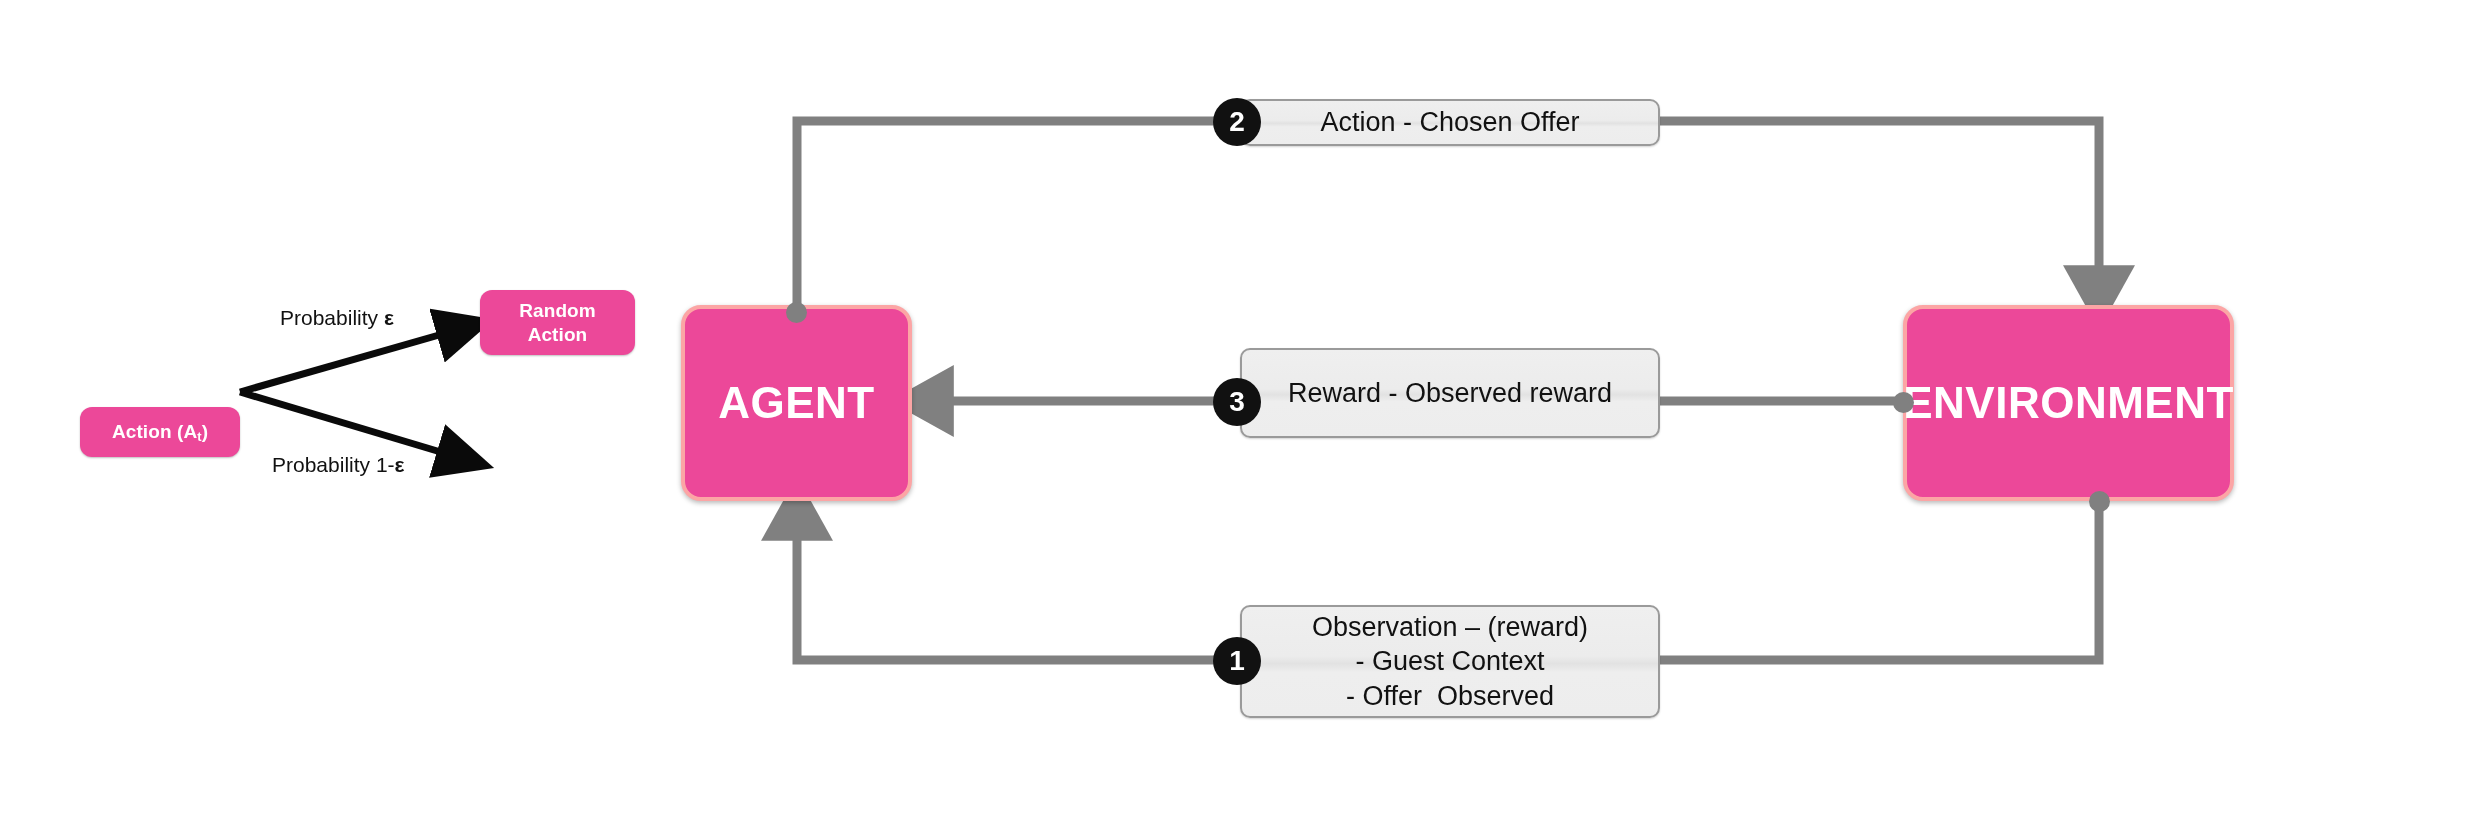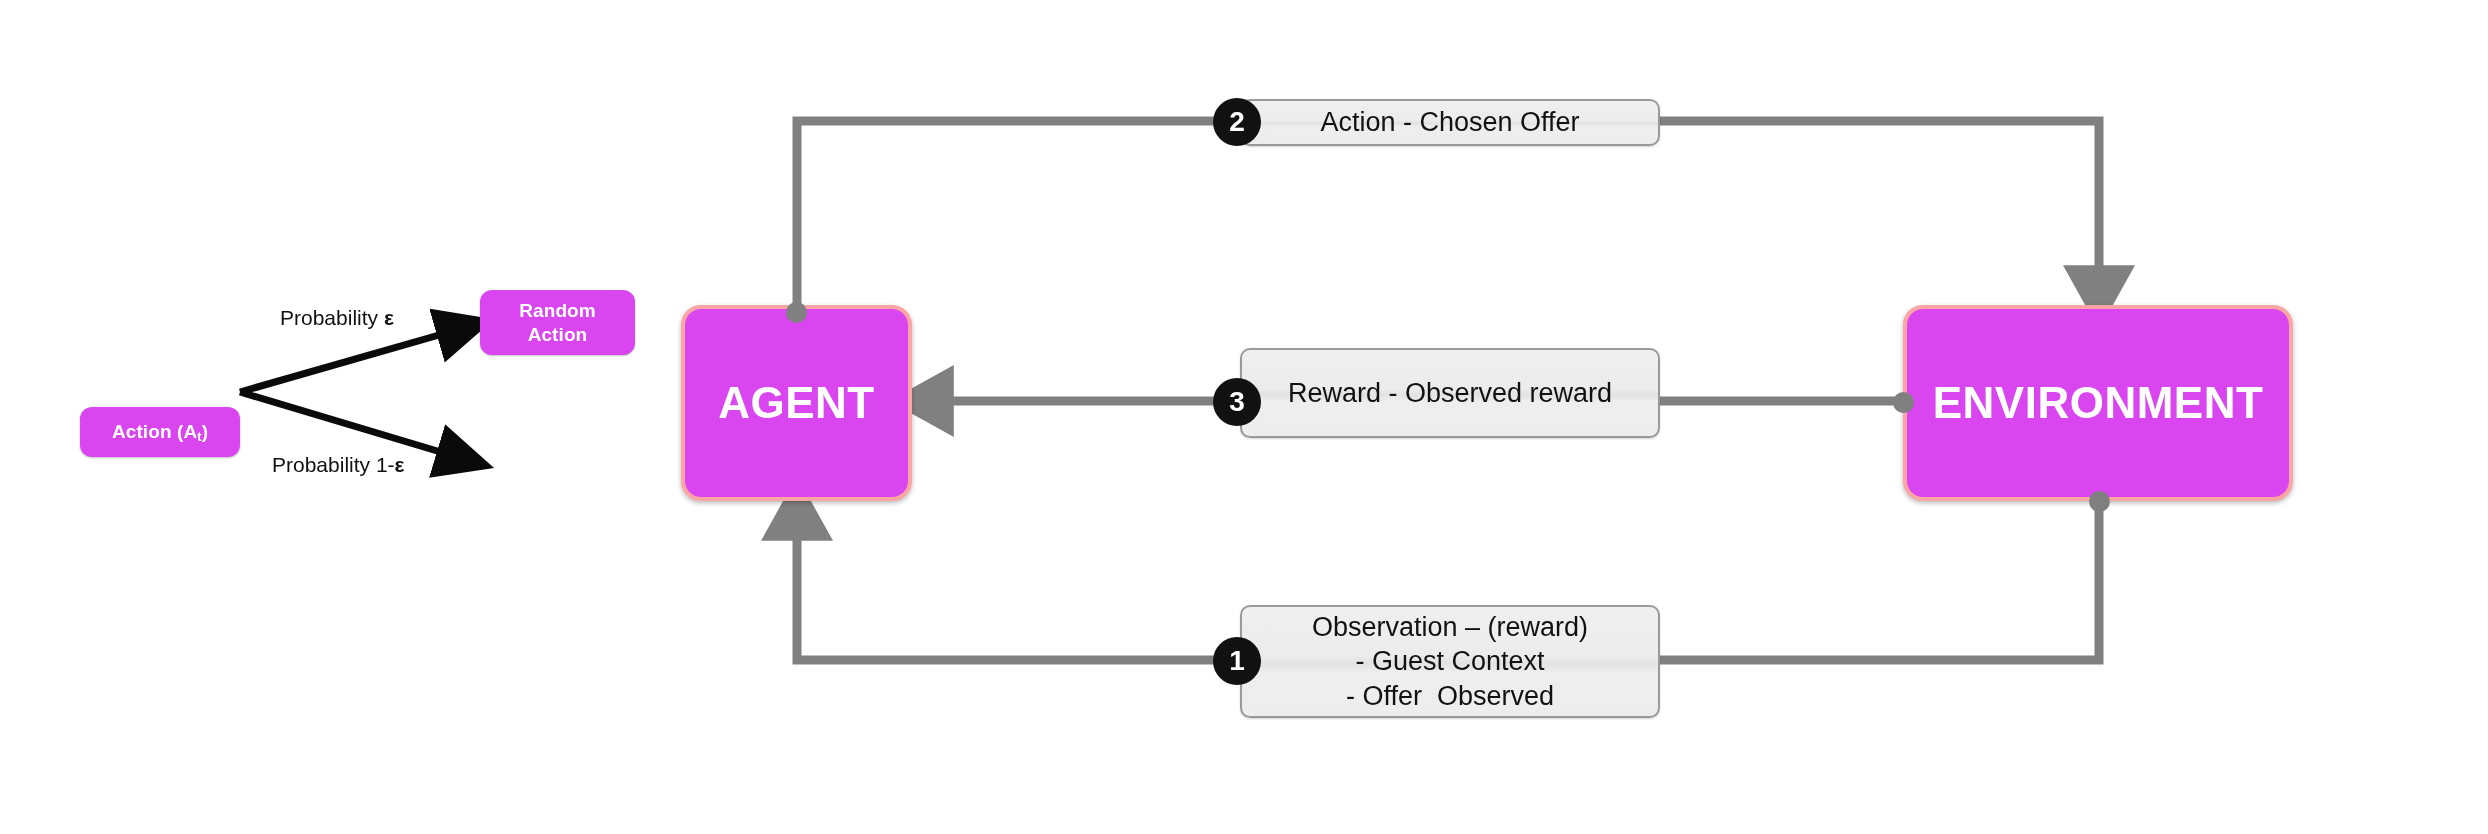--- a/index.html
+++ b/index.html
@@ -24,21 +24,21 @@
     left: 0;
     top: 0;
     width: 2488px;
     height: 834px;
     pointer-events: none;
   }
 
   
   .red-node {
     position: absolute;
-    background: #d946ef;
+    background: #ec4899;
     color: #ffffff;
     display: flex;
     align-items: center;
     justify-content: center;
     text-align: center;
     box-sizing: border-box;
     font-weight: 700;
     line-height: 1.22;
   }
   .red-node.small {
@@ -152,21 +152,21 @@
       <span>Random</span><br>
       <span>Action</span>
     </span>
   </div>
 
 
   <div class="red-node big" style="left:681px; top:305px; width:231px; height:196px;">
     <span>AGENT</span>
   </div>
 
-  <div class="red-node big" style="left:1903px; top:305px; width:390px; height:196px;">
+  <div class="red-node big" style="left:1903px; top:305px; width:331px; height:196px;">
     <span>ENVIRONMENT</span>
   </div>
 
   <div class="handle" style="left:786px; top:302px;"></div>
   <div class="handle" style="left:1893px; top:392px;"></div>
   <div class="handle" style="left:2089px; top:491px;"></div>
 
   <div class="badge" style="left:1213px; top:98px;">
     <span>2</span>
   </div>

